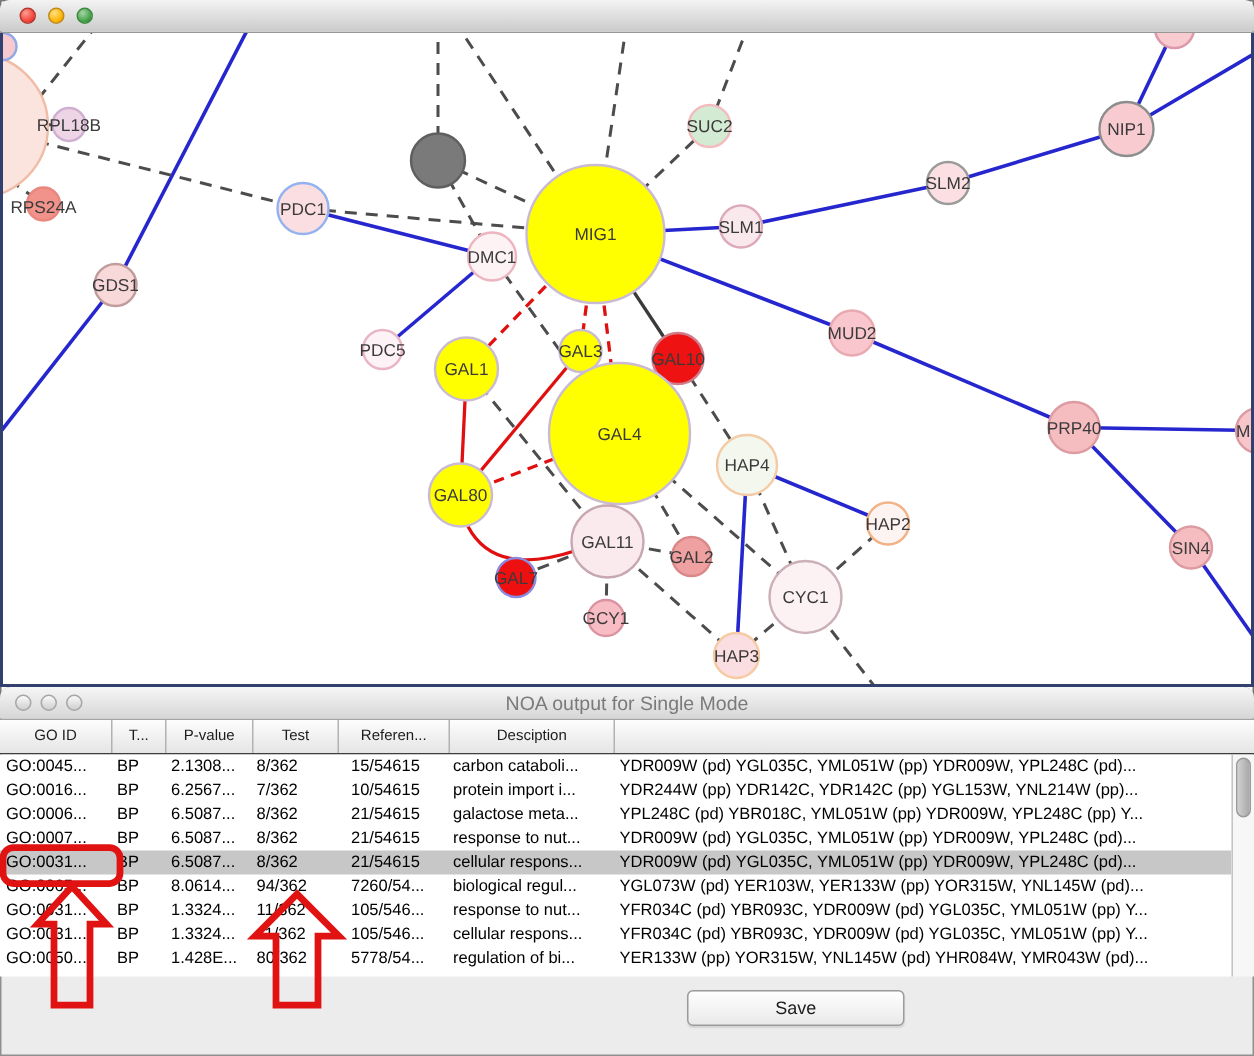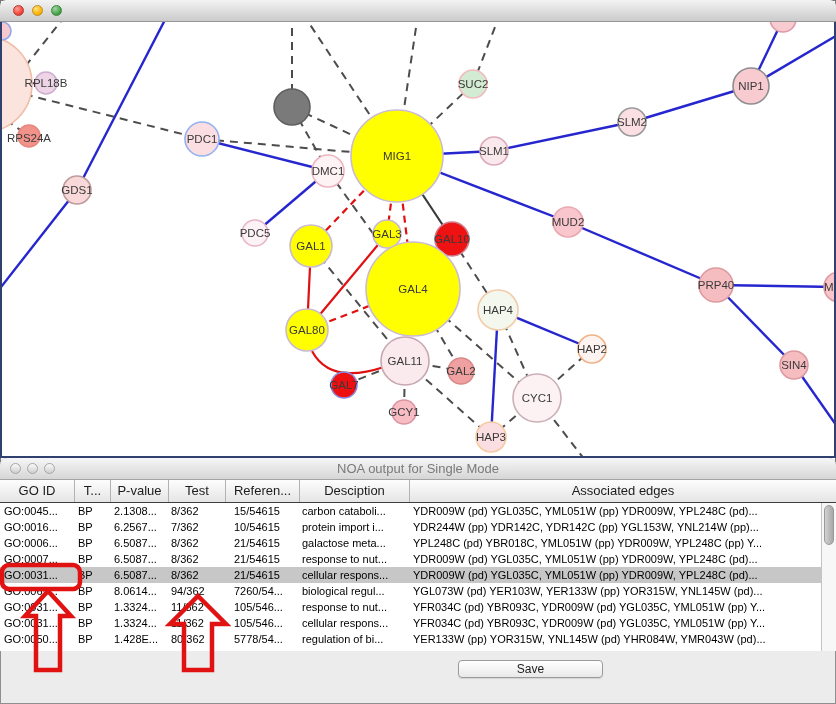--- a/index.html
+++ b/index.html
@@ -28,38 +28,38 @@
   .noa-titlebar{position:absolute;top:0;left:0;width:836px;height:22px;
     background:linear-gradient(#f6f6f6,#d6d6d6);border-bottom:1px solid #a3a3a3;
     border-radius:7px 7px 0 0;box-sizing:border-box;}
   .noa-title{position:absolute;left:0;right:0;top:0;height:22px;line-height:22px;text-align:center;
     font-size:13px;font-weight:500;color:#7a7a7a;}
   .gl{position:absolute;top:5px;width:11px;height:11px;border-radius:50%;box-sizing:border-box;
     background:linear-gradient(#fafafa,#cfcfcf);border:1px solid #a6a6a6;}
   .gl.g1{left:10px}.gl.g2{left:27px}.gl.g3{left:44px}
   .thead{position:absolute;top:22px;left:0;width:836px;height:23px;display:flex;
     background:linear-gradient(#fdfdfd,#e5e5e5);border-bottom:1px solid #3e3e3e;box-sizing:border-box;
-    font-size:13px;color:#1c1c1c;}
+    font-size:10px;color:#1c1c1c;}
   .hc{height:100%;line-height:22px;text-align:center;border-right:1px solid #b2b2b2;
     box-sizing:border-box;overflow:hidden;white-space:nowrap;}
   .c0{width:75px;flex:none}.c1{width:36px;flex:none}.c2{width:58px;flex:none}
   .c3{width:57px;flex:none}.c4{width:74px;flex:none}.c5{width:110px;flex:none}
   .c6{flex:1;min-width:0}
   .hc.c6{border-right:none;}
   .tbody{position:absolute;top:45px;left:0;width:821px;height:148px;background:#fff;overflow:hidden;}
   .trow{display:flex;height:16px;line-height:16px;font-size:11px;color:#000;white-space:nowrap;}
   .trow.selected{background:#c7c7c7;}
   .tc{overflow:hidden;box-sizing:border-box;}
   .tc.c0{padding-left:4px}.tc.c1{padding-left:3px}.tc.c2{padding-left:3px}
   .tc.c3{padding-left:2px}.tc.c4{padding-left:8px}.tc.c5{padding-left:2px}.tc.c6{padding-left:3px}
   .sb{position:absolute;top:45px;right:0;width:15px;height:148px;background:#f7f7f7;
     border-left:1px solid #c4c4c4;box-sizing:border-box;}
   .sb-thumb{position:absolute;left:2px;top:2px;width:10px;height:40px;border-radius:5px;
     background:linear-gradient(90deg,#d2d2d2,#a7a7a7);border:1px solid #9a9a9a;box-sizing:border-box;}
-  .btn{position:absolute;top:202px;width:145px;height:18px;border:1px solid #9b9b9b;border-radius:4px;
+  .btn{position:absolute;top:202px;width:145px;height:24px;border:1px solid #9b9b9b;border-radius:4px;
     background:linear-gradient(#ffffff,#e9e9e9);font-family:"Liberation Sans",sans-serif;
     font-size:12px;color:#1c1c1c;text-align:center;line-height:16px;padding:0;
     box-shadow:0 1px 1px rgba(0,0,0,.10);}
   .btn.save{left:458px}.btn.cancel{left:680px}
   
   #overlay-svg{position:absolute;top:0;left:0;z-index:40;pointer-events:none;}
 </style>
 </head>
 <body>
 
@@ -194,21 +194,20 @@
       <span class="gl g3"></span>
       <div class="noa-title">NOA output for Single Mode</div>
     </div>
     <div class="thead" id="thead">
         <div class="hc c0">GO ID</div>
         <div class="hc c1">T...</div>
         <div class="hc c2">P-value</div>
         <div class="hc c3">Test</div>
         <div class="hc c4">Referen...</div>
         <div class="hc c5">Desciption</div>
-        <div class="hc c6">Associated edges</div>
       </div>
     <div class="tbody" id="tbody">
         <div class="trow">
           <div class="tc c0">GO:0045...</div>
           <div class="tc c1">BP</div>
           <div class="tc c2">2.1308...</div>
           <div class="tc c3">8/362</div>
           <div class="tc c4">15/54615</div>
           <div class="tc c5">carbon cataboli...</div>
           <div class="tc c6">YDR009W (pd) YGL035C, YML051W (pp) YDR009W, YPL248C (pd)...</div>

